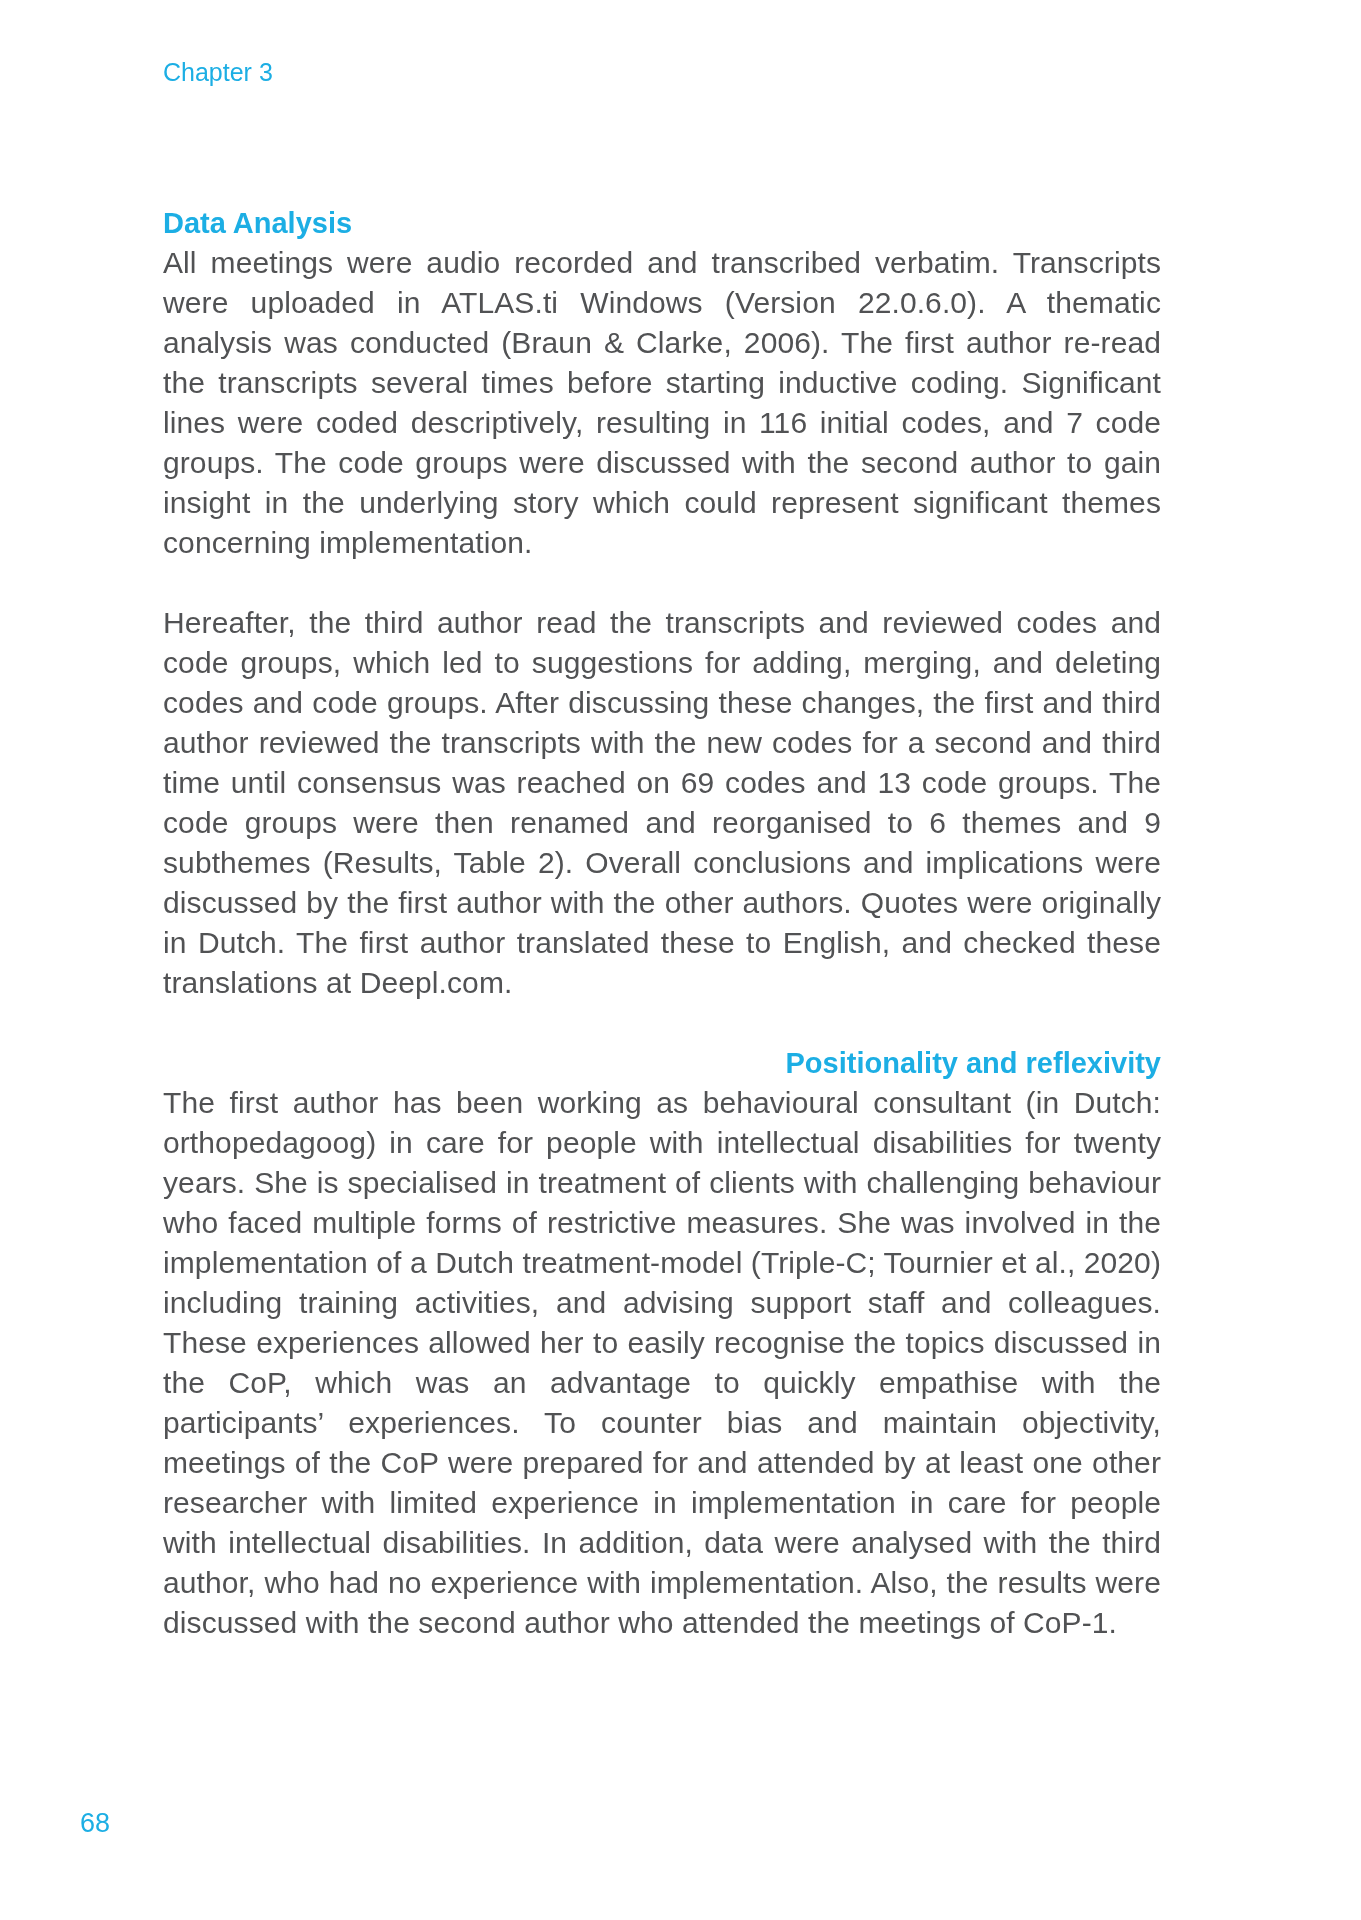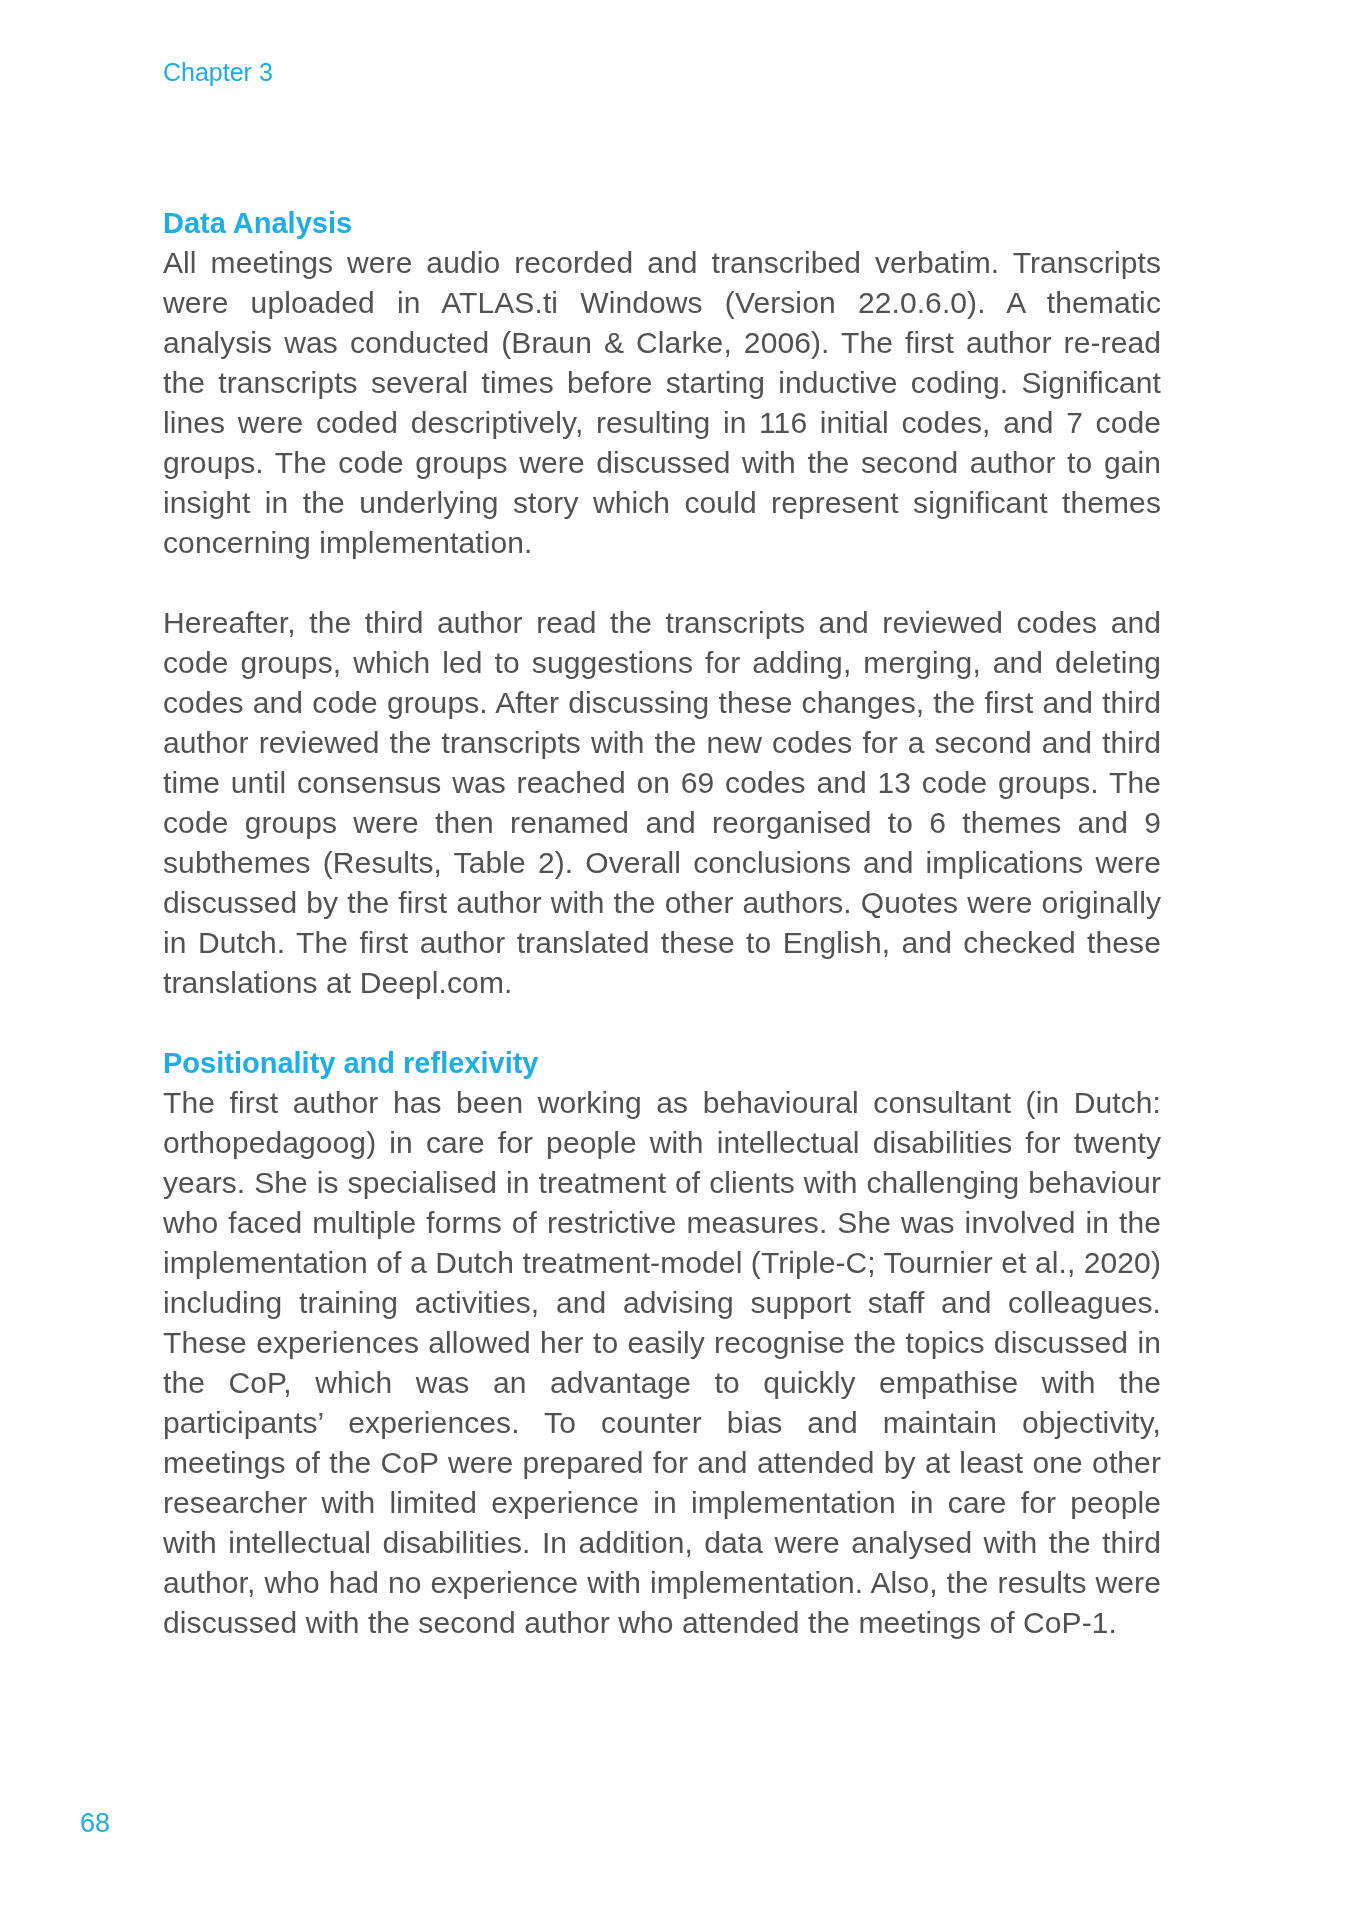--- a/index.html
+++ b/index.html
@@ -33,20 +33,21 @@
   }
   .section-heading {
     font-size: 29px;
     line-height: 40px;
     font-weight: 700;
     color: var(--accent, #1caee4);
     margin: 0;
   }
   .section + .section .section-heading {
     margin-top: 28px;
+    text-align: right;
   }
   .body-paragraph {
     font-size: 30px;
     line-height: 40px;
     color: var(--body-color, #515254);
     text-align: justify;
     letter-spacing: 0.1px;
     margin: 0 0 40px 0;
   }
   .page-number {

